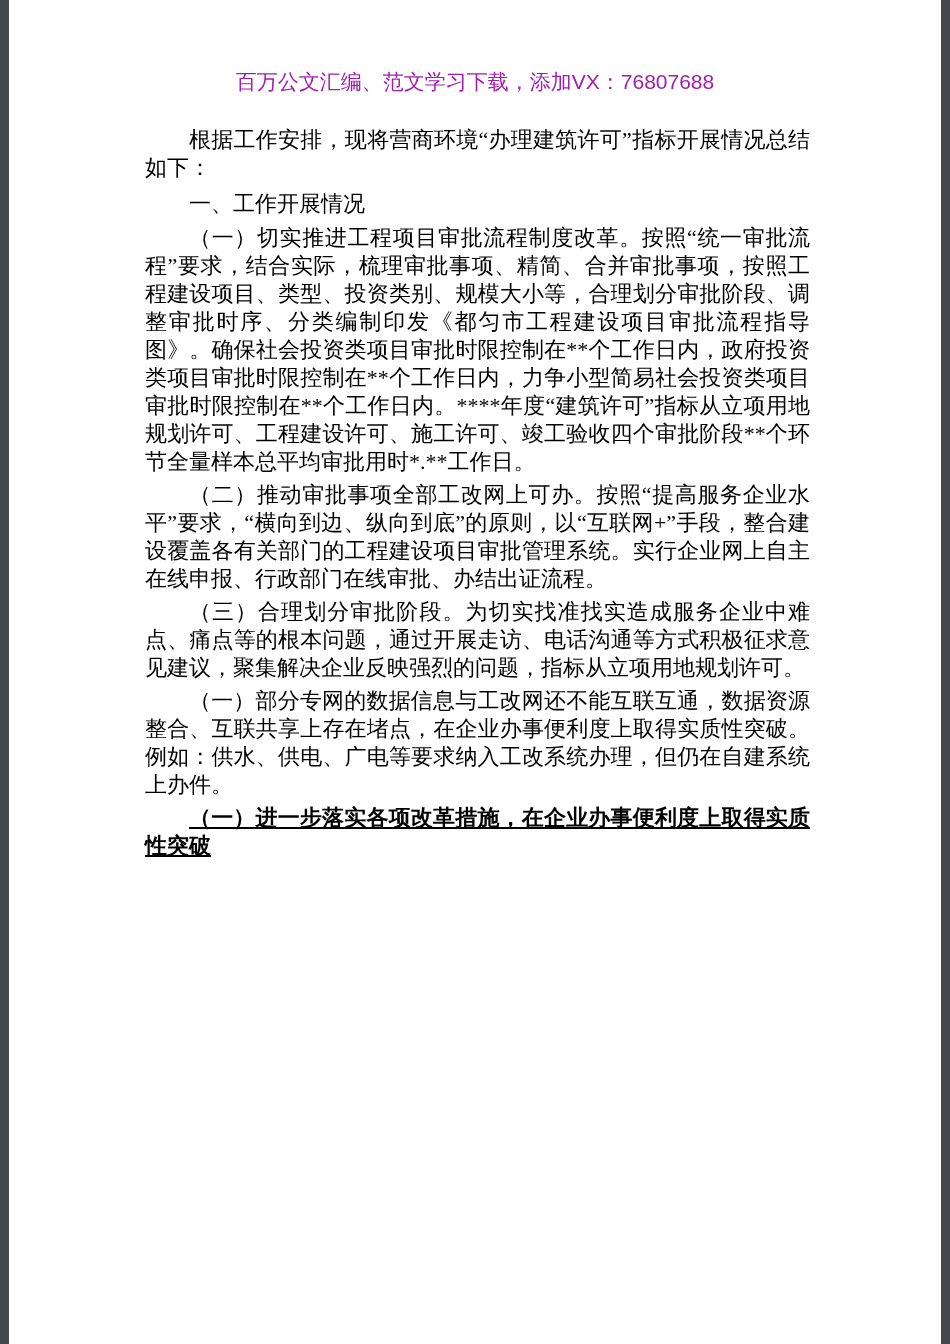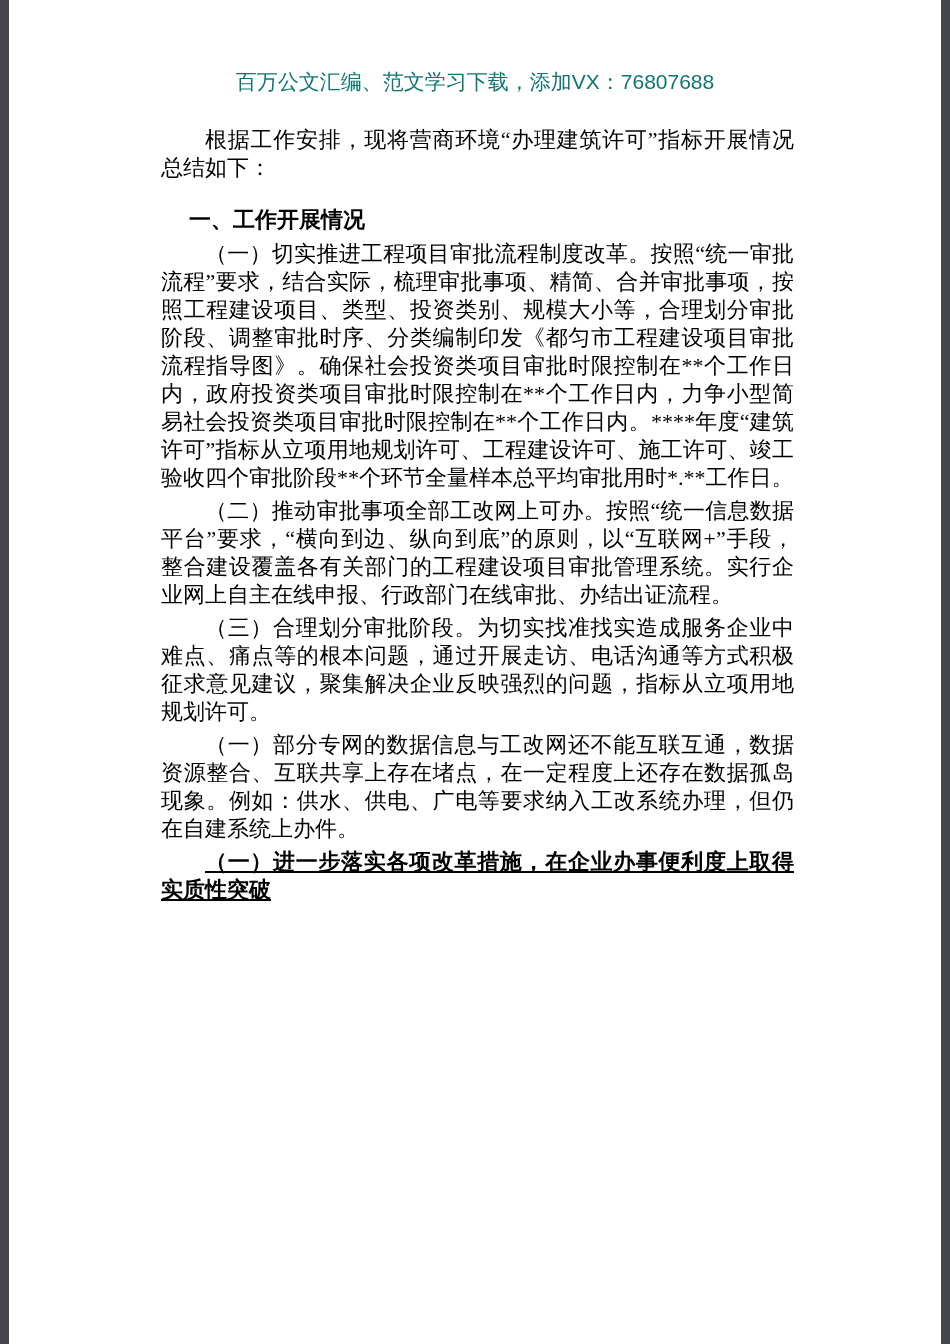--- a/index.html
+++ b/index.html
@@ -26,40 +26,40 @@
     position: absolute;
     left: 9px;
     right: 9px;
     top: 0;
     bottom: 0;
     background: #ffffff;
   }
   .watermark {
     margin-top: 70px;
     text-align: center;
-    color: #0f766e;
+    color: #a21caf;
     font-size: 21px;
     line-height: 24px;
     font-family: "Liberation Sans", "DejaVu Sans", sans-serif;
   }
   .content {
     margin-top: 32px;
     padding-left: 136px;
     padding-right: 131px;
     font-size: 22px;
     line-height: 28px;
     text-align: justify;
   }
   .para {
-    margin: 5px 16px;
+    margin: 5px 0;
     text-indent: 2em;
   }
   .heading {
-    font-weight: bold;
-    margin: 24px 0 6px 0;
+    font-weight: normal;
+    margin: 8px 0 6px 0;
   }
   .lead { font-weight: normal; }
   .bold-para { font-weight: bold; text-decoration: underline; }
 </style>
 </head>
 <body>
 
 <div class="viewer-edge left"></div>
 
 <main class="page">
@@ -69,26 +69,26 @@
   </header>
 
   <article class="content">
 
     <p class="para">根据工作安排，现将营商环境“办理建筑许可”指标开展情况总结如下：</p>
 
     <p class="para heading">一、工作开展情况</p>
 
     <p class="para"><span class="lead">（一）切实推进工程项目审批流程制度改革。</span><span>按照“统一审批流程”要求，结合实际，梳理审批事项、精简、合并审批事项，按照工程建设项目、类型、投资类别、规模大小等，合理划分审批阶段、调整审批时序、分类编制印发《都匀市工程建设项目审批流程指导图》。确保社会投资类项目审批时限控制在**个工作日内，政府投资类项目审批时限控制在**个工作日内，力争小型简易社会投资类项目审批时限控制在**个工作日内。****年度“建筑许可”指标从立项用地规划许可、工程建设许可、施工许可、竣工验收四个审批阶段**个环节全量样本总平均审批用时*.**工作日。</span></p>
 
-    <p class="para"><span class="lead">（二）推动审批事项全部工改网上可办。</span><span>按照“统一信息数据平台”要求，“横向到边、纵向到底”的原则，以“互联网+”手段，整合建设覆盖各有关部门的工程建设项目审批管理系统。实行企业网上自主在线申报、行政部门在线审批、办结出证流程。</span></p>
+    <p class="para"><span class="lead">（二）推动审批事项全部工改网上可办。</span><span>按照“提高服务企业水平”要求，“横向到边、纵向到底”的原则，以“互联网+”手段，整合建设覆盖各有关部门的工程建设项目审批管理系统。实行企业网上自主在线申报、行政部门在线审批、办结出证流程。</span></p>
 
     <p class="para"><span class="lead">（三）合理划分审批阶段。</span><span>为切实找准找实造成服务企业中难点、痛点等的根本问题，通过开展走访、电话沟通等方式积极征求意见建议，聚集解决企业反映强烈的问题，指标从立项用地规划许可。</span></p>
 
 
-    <p class="para">（一）部分专网的数据信息与工改网还不能互联互通，数据资源整合、互联共享上存在堵点，在一定程度上还存在数据孤岛现象。例如：供水、供电、广电等要求纳入工改系统办理，但仍在自建系统上办件。</p>
+    <p class="para">（一）部分专网的数据信息与工改网还不能互联互通，数据资源整合、互联共享上存在堵点，在企业办事便利度上取得实质性突破。例如：供水、供电、广电等要求纳入工改系统办理，但仍在自建系统上办件。</p>
 
 
 
 
     <p class="para bold-para">（一）进一步落实各项改革措施，在企业办事便利度上取得实质性突破</p>
 
   </article>
 
 </main>
 

